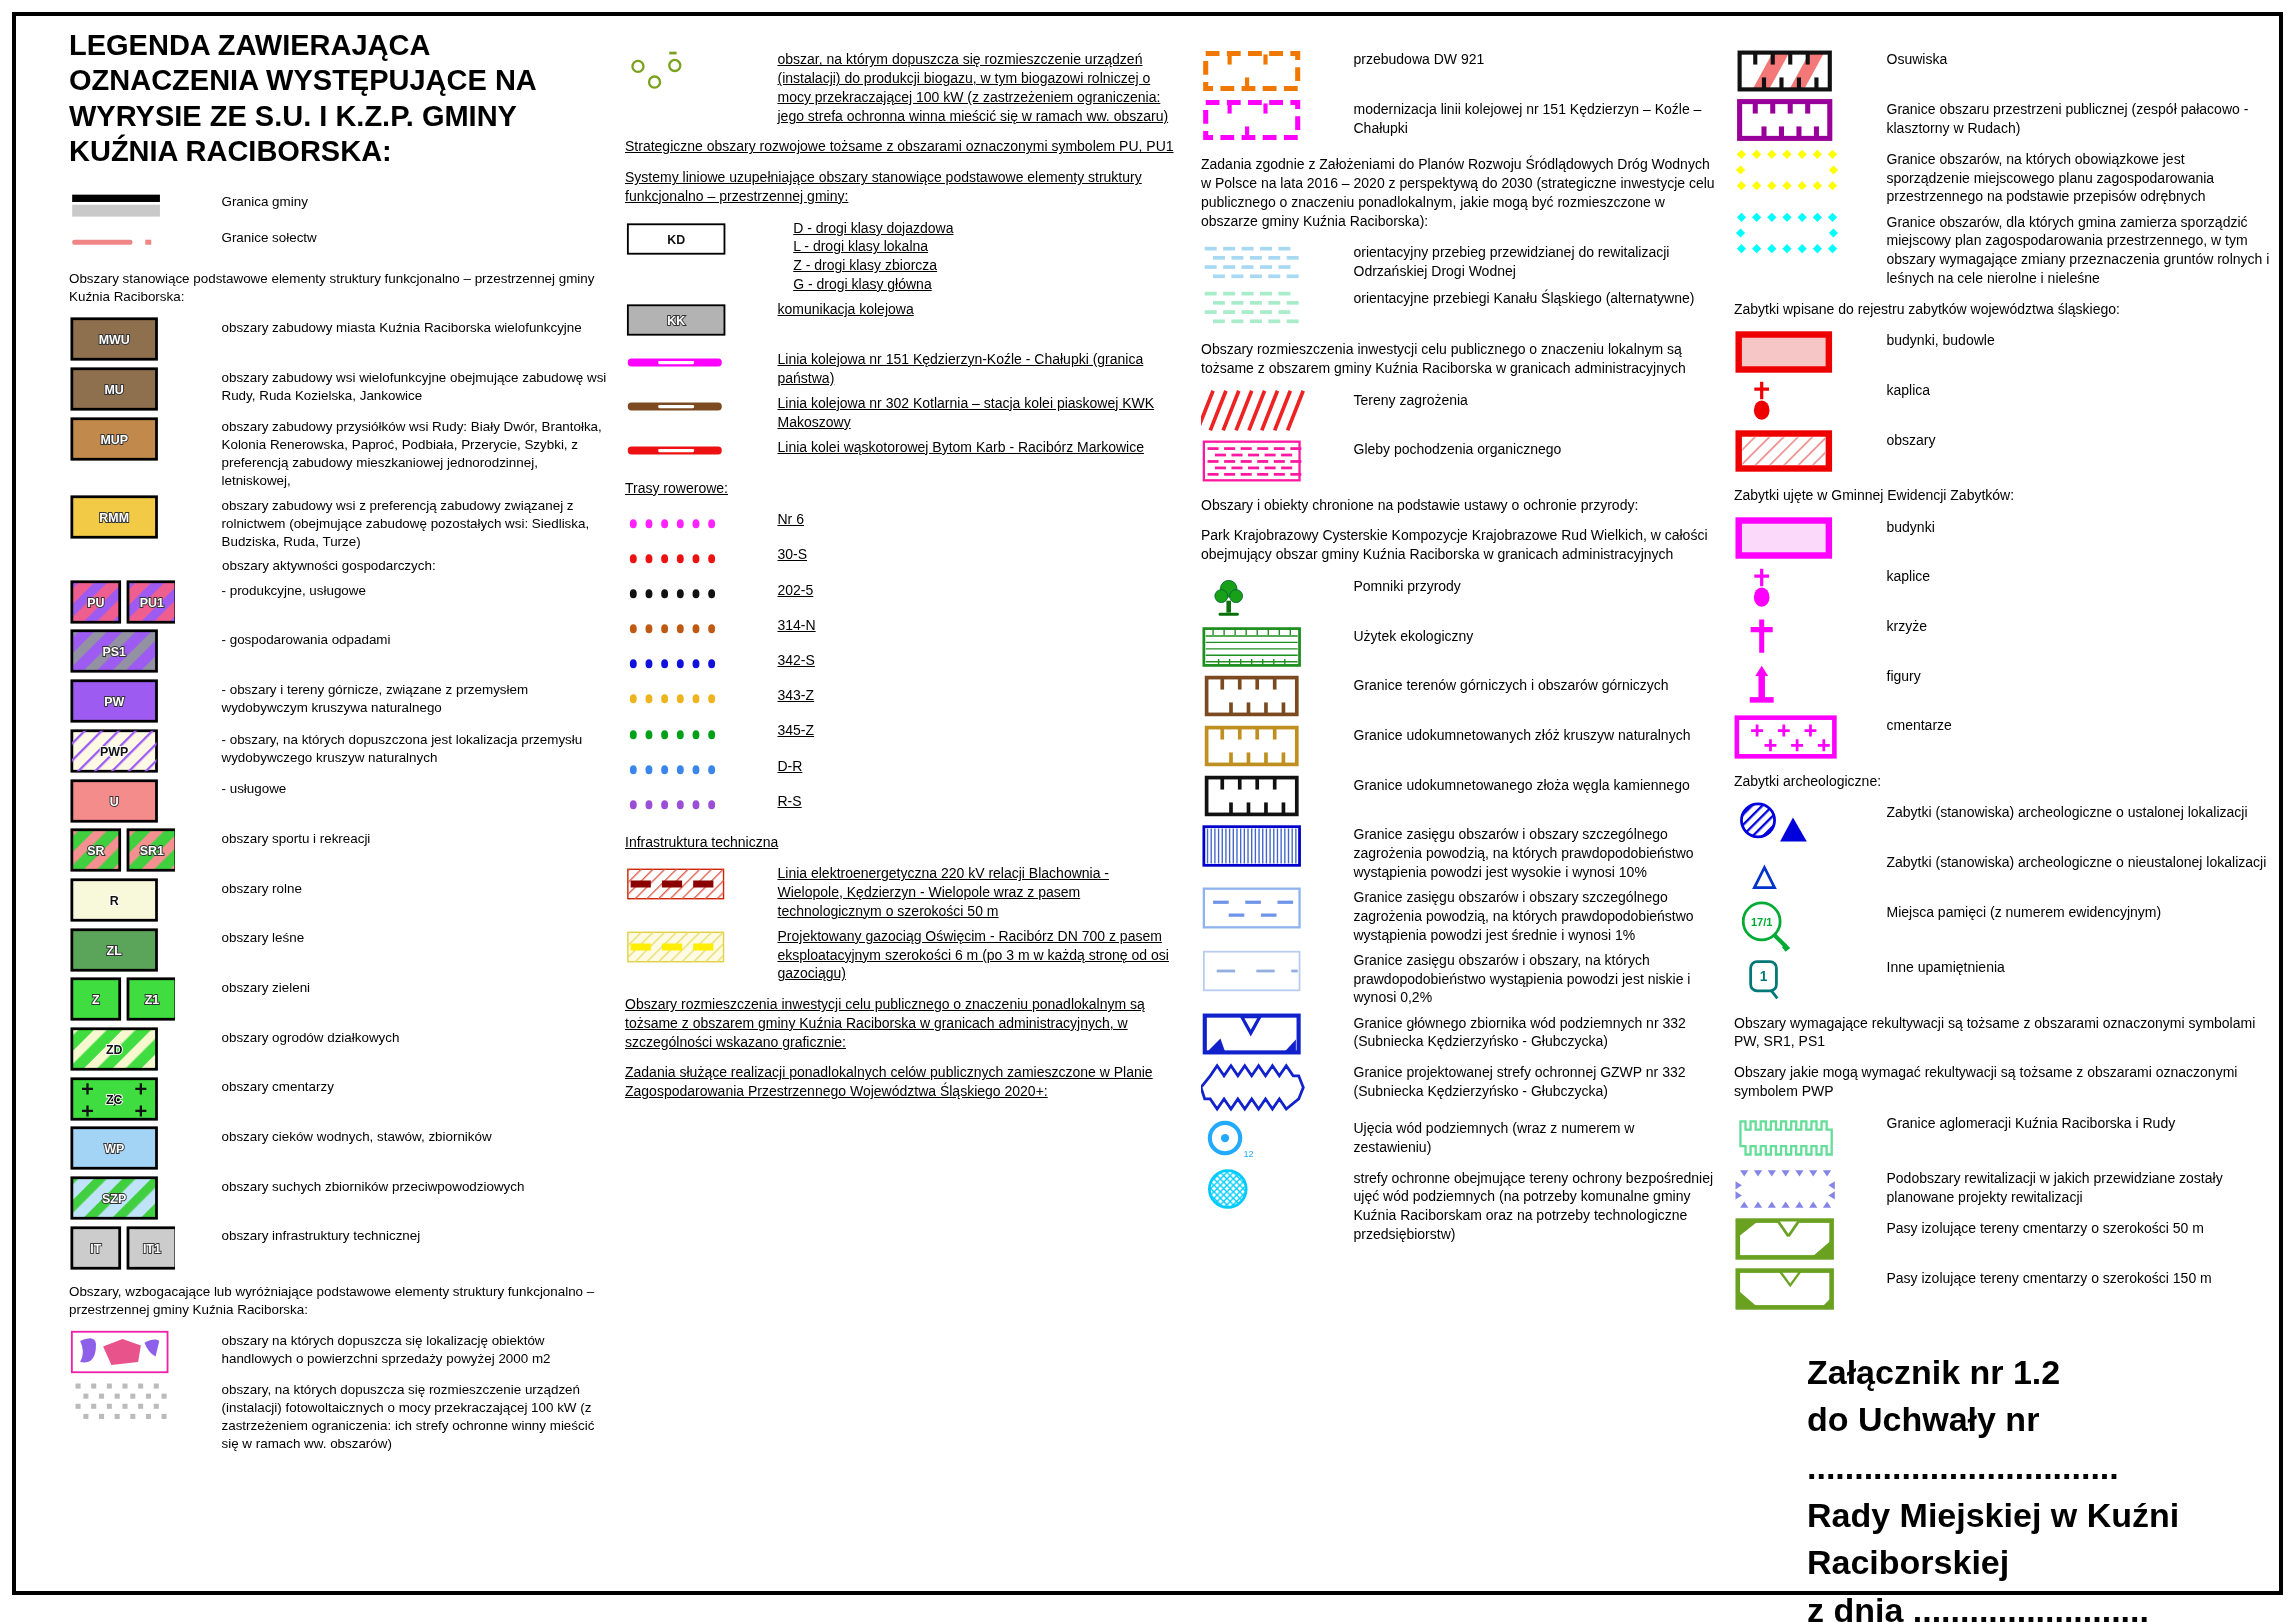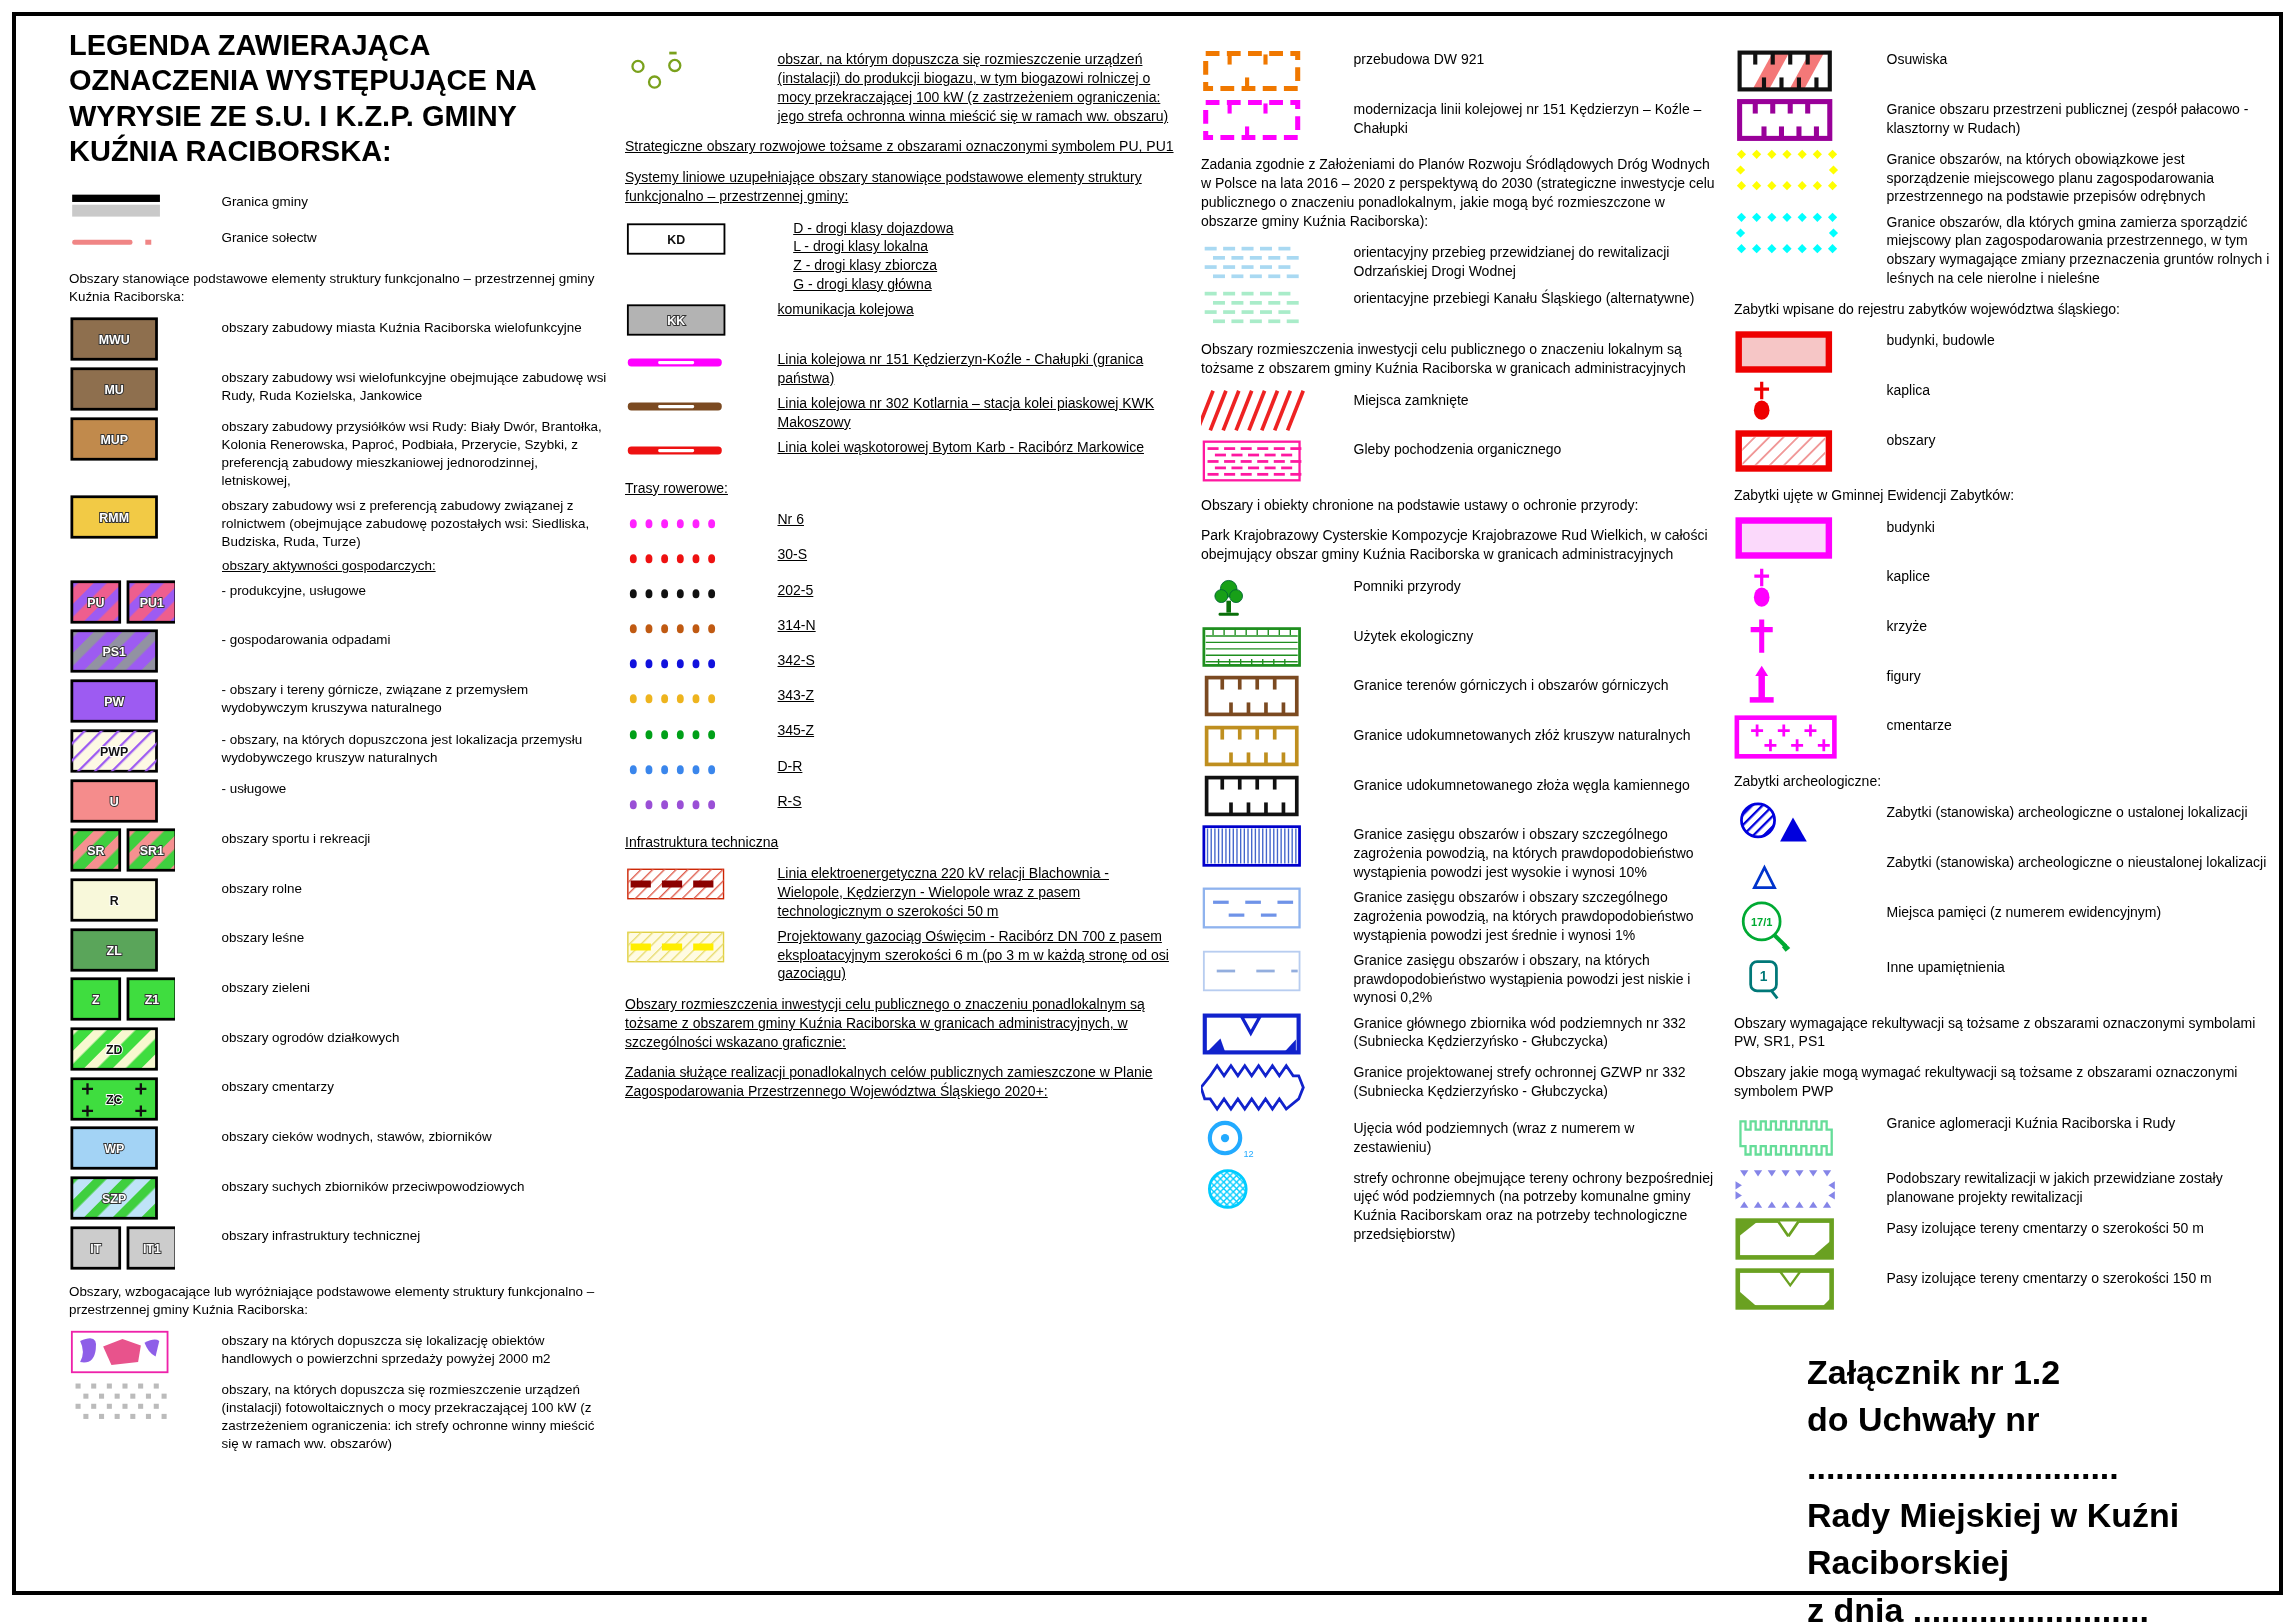--- a/index.html
+++ b/index.html
@@ -6,21 +6,21 @@
   .page{position:relative;width:2295px;height:1623px;background:#ffffff;overflow:hidden;
         font-family:"Liberation Sans",sans-serif;color:#000;}
   .frame{position:absolute;left:12px;top:12px;right:12px;bottom:28px;border:4.2px solid #000;pointer-events:none;}
   .col{position:absolute;}
   #c1{left:69px;top:28px;width:539px;font-size:13.4px;line-height:1.34;}
   #c2{left:625px;top:44px;width:551px;font-size:14px;line-height:1.34;text-decoration:underline;}
   #c3{left:1201px;top:44px;width:514px;font-size:14px;line-height:1.34;}
   #c4{left:1734px;top:44px;width:537px;font-size:14px;line-height:1.34;}
   .title{font-size:29px;font-weight:bold;line-height:1.22;margin:0 0 21px 0;}
   .para{margin:12px 0 10.2px 0;}
-  .note{margin:6.5px 0 3.7px 153px;text-decoration:underline;}
+  .note{margin:6.5px 0 3.7px 153px;}
   .item{display:flex;gap:18.5px;margin:3.7px 0;align-items:flex-start;}
   .item.vcenter{align-items:flex-start;}
   .sym{flex:0 0 134px;}
   .sym svg{display:block;}
   .txt{flex:1;padding-top:2.8px;}
   .subline{margin-left:15.7px;}
   .zal{font-size:34px;font-weight:bold;line-height:1.4;margin:37px 0 0 73px;}
 </style>
 </head>
 <body>
@@ -691,21 +691,21 @@
               <line x1="54" y1="6" x2="20" y2="92" stroke="#ee2222" stroke-width="8"></line>
               <line x1="82" y1="6" x2="48" y2="92" stroke="#ee2222" stroke-width="8"></line>
               <line x1="110" y1="6" x2="76" y2="92" stroke="#ee2222" stroke-width="8"></line>
               <line x1="138" y1="6" x2="104" y2="92" stroke="#ee2222" stroke-width="8"></line>
               <line x1="166" y1="6" x2="132" y2="92" stroke="#ee2222" stroke-width="8"></line>
               <line x1="194" y1="6" x2="160" y2="92" stroke="#ee2222" stroke-width="8"></line>
               <line x1="222" y1="6" x2="188" y2="92" stroke="#ee2222" stroke-width="8"></line>
             </svg>
           </div>
           <div class="txt">
-            <div>Miejsca zamknięte</div>
+            <div>Tereny zagrożenia</div>
           </div>
         </div>
         <div class="item vcenter">
           <div class="sym">
             <svg width="106" height="46" viewBox="0 0 230 100">
               <rect x="6" y="8" width="208" height="84" fill="#fff" stroke="#ff18a0" stroke-width="5"></rect>
               <rect x="14" y="20" width="24" height="6" fill="#ff18a0"></rect>
               <rect x="50" y="20" width="24" height="6" fill="#ff18a0"></rect>
               <rect x="86" y="20" width="24" height="6" fill="#ff18a0"></rect>
               <rect x="122" y="20" width="24" height="6" fill="#ff18a0"></rect>

